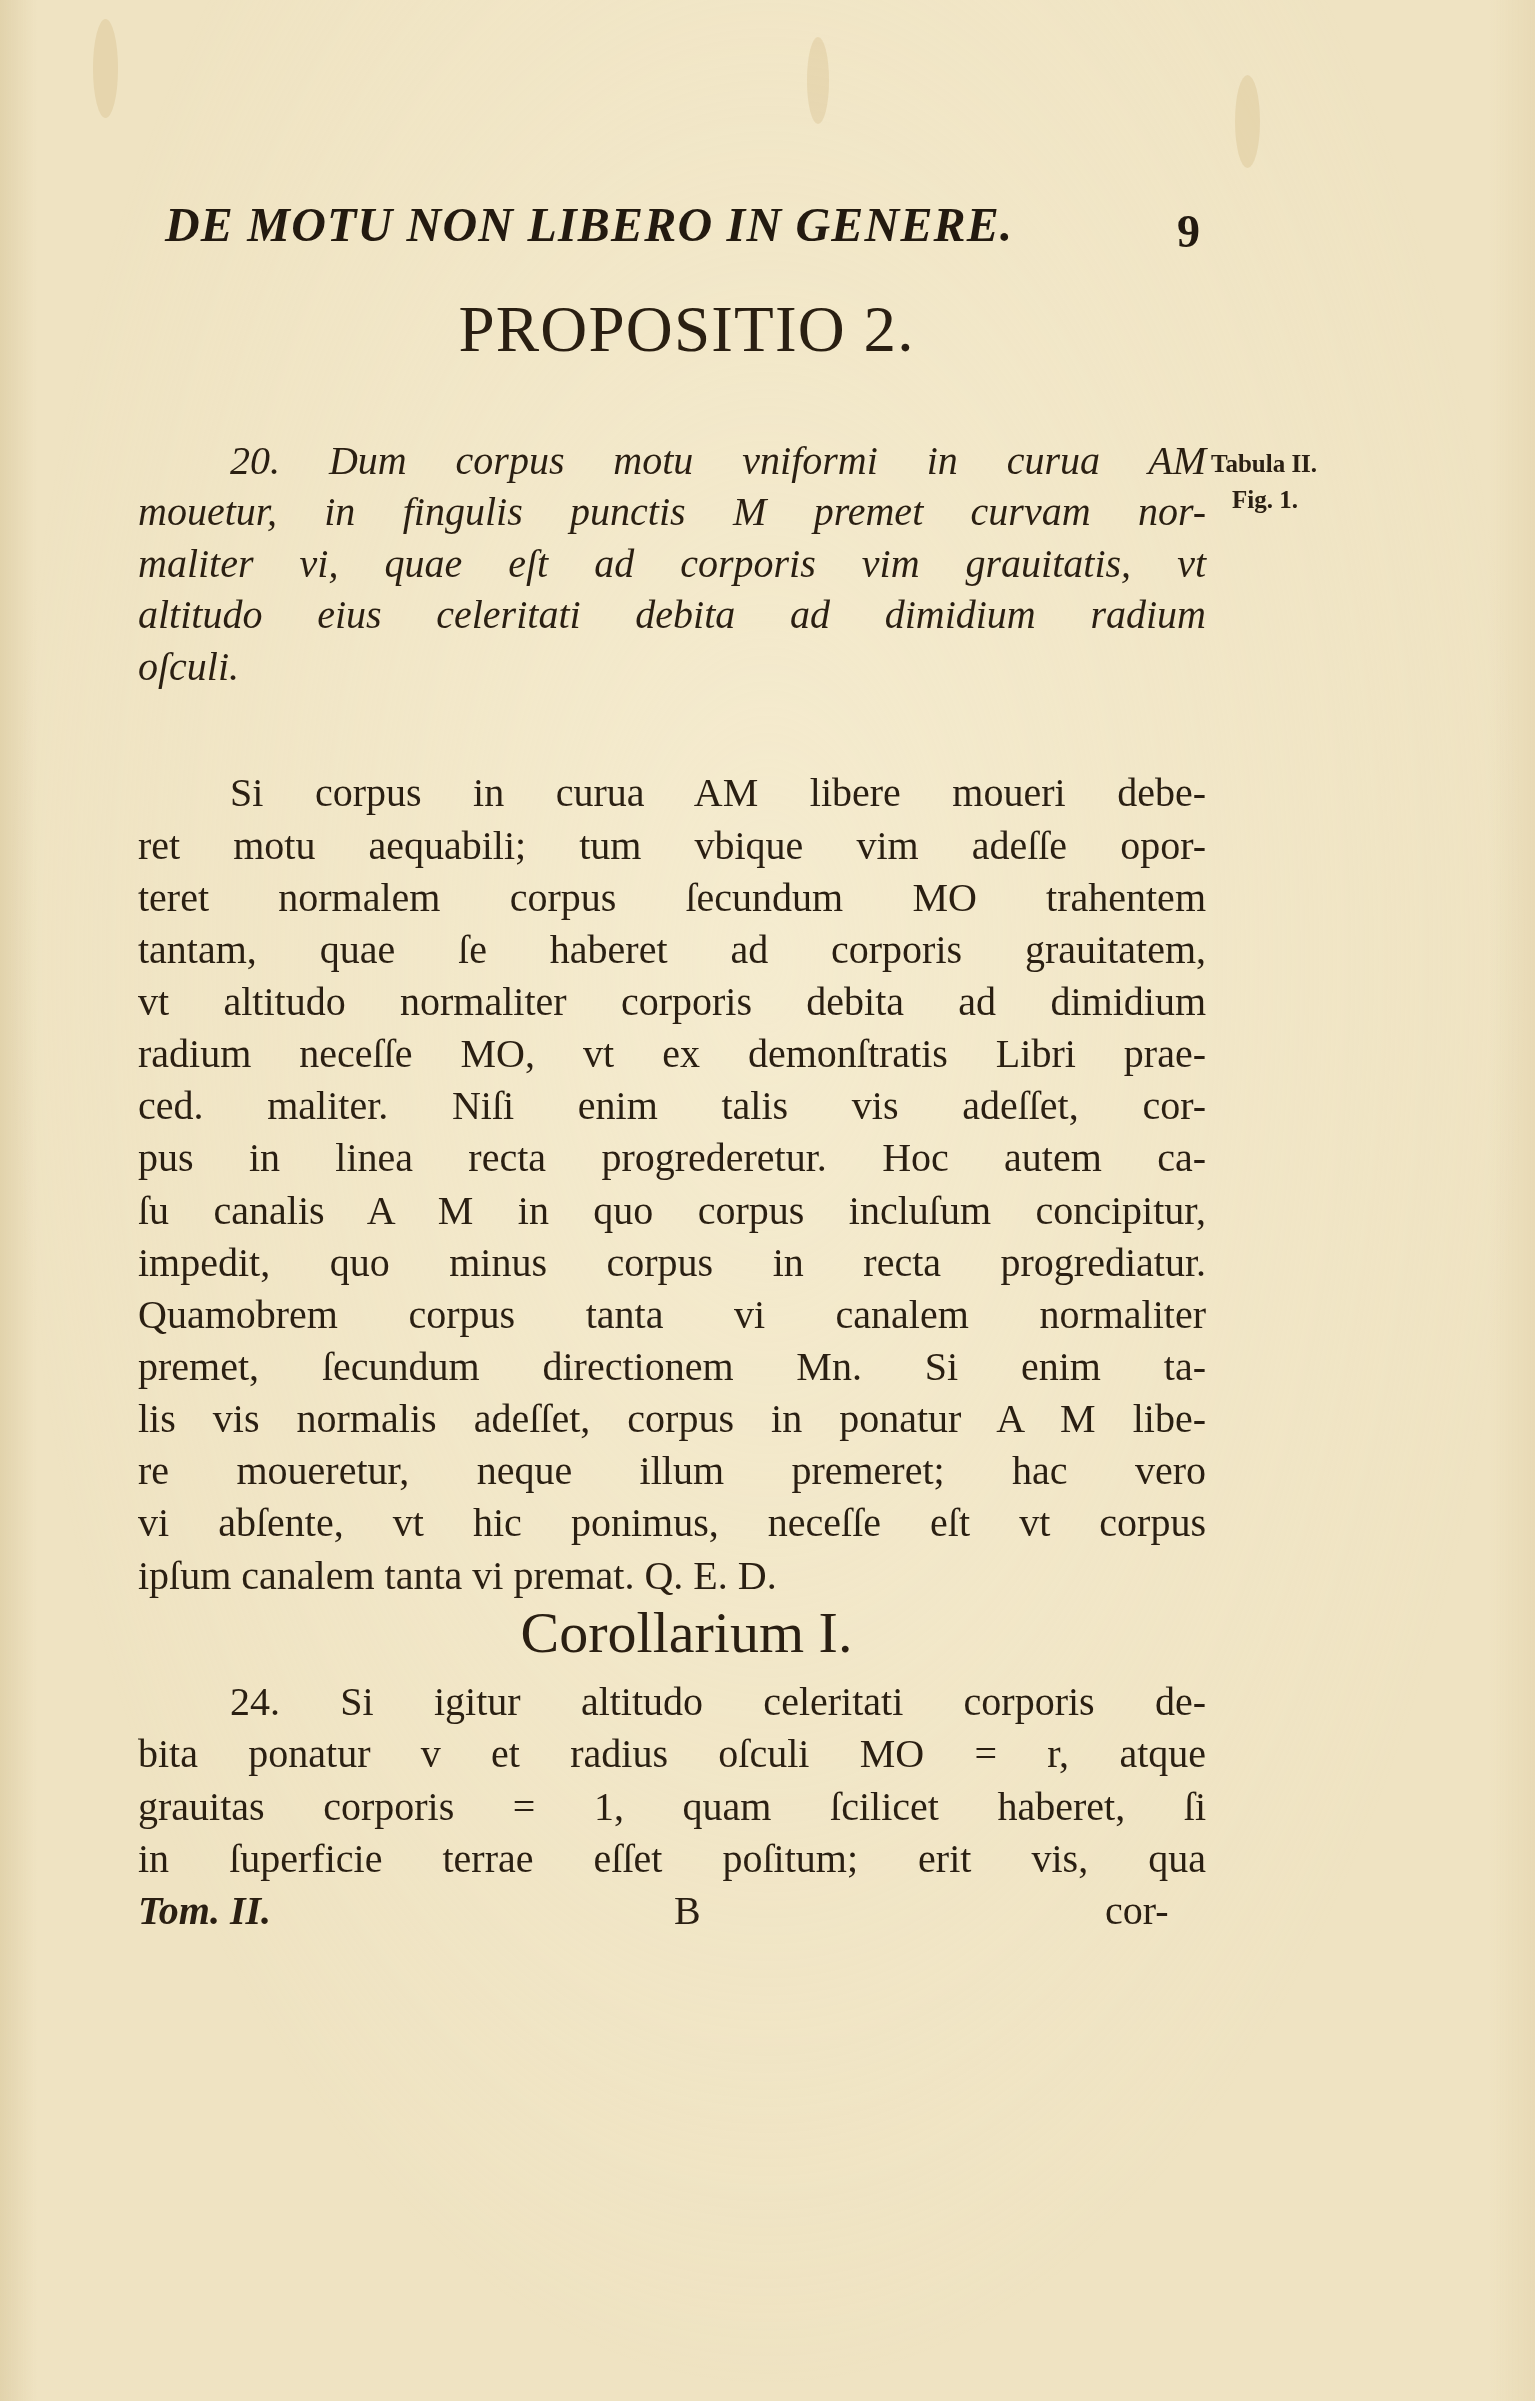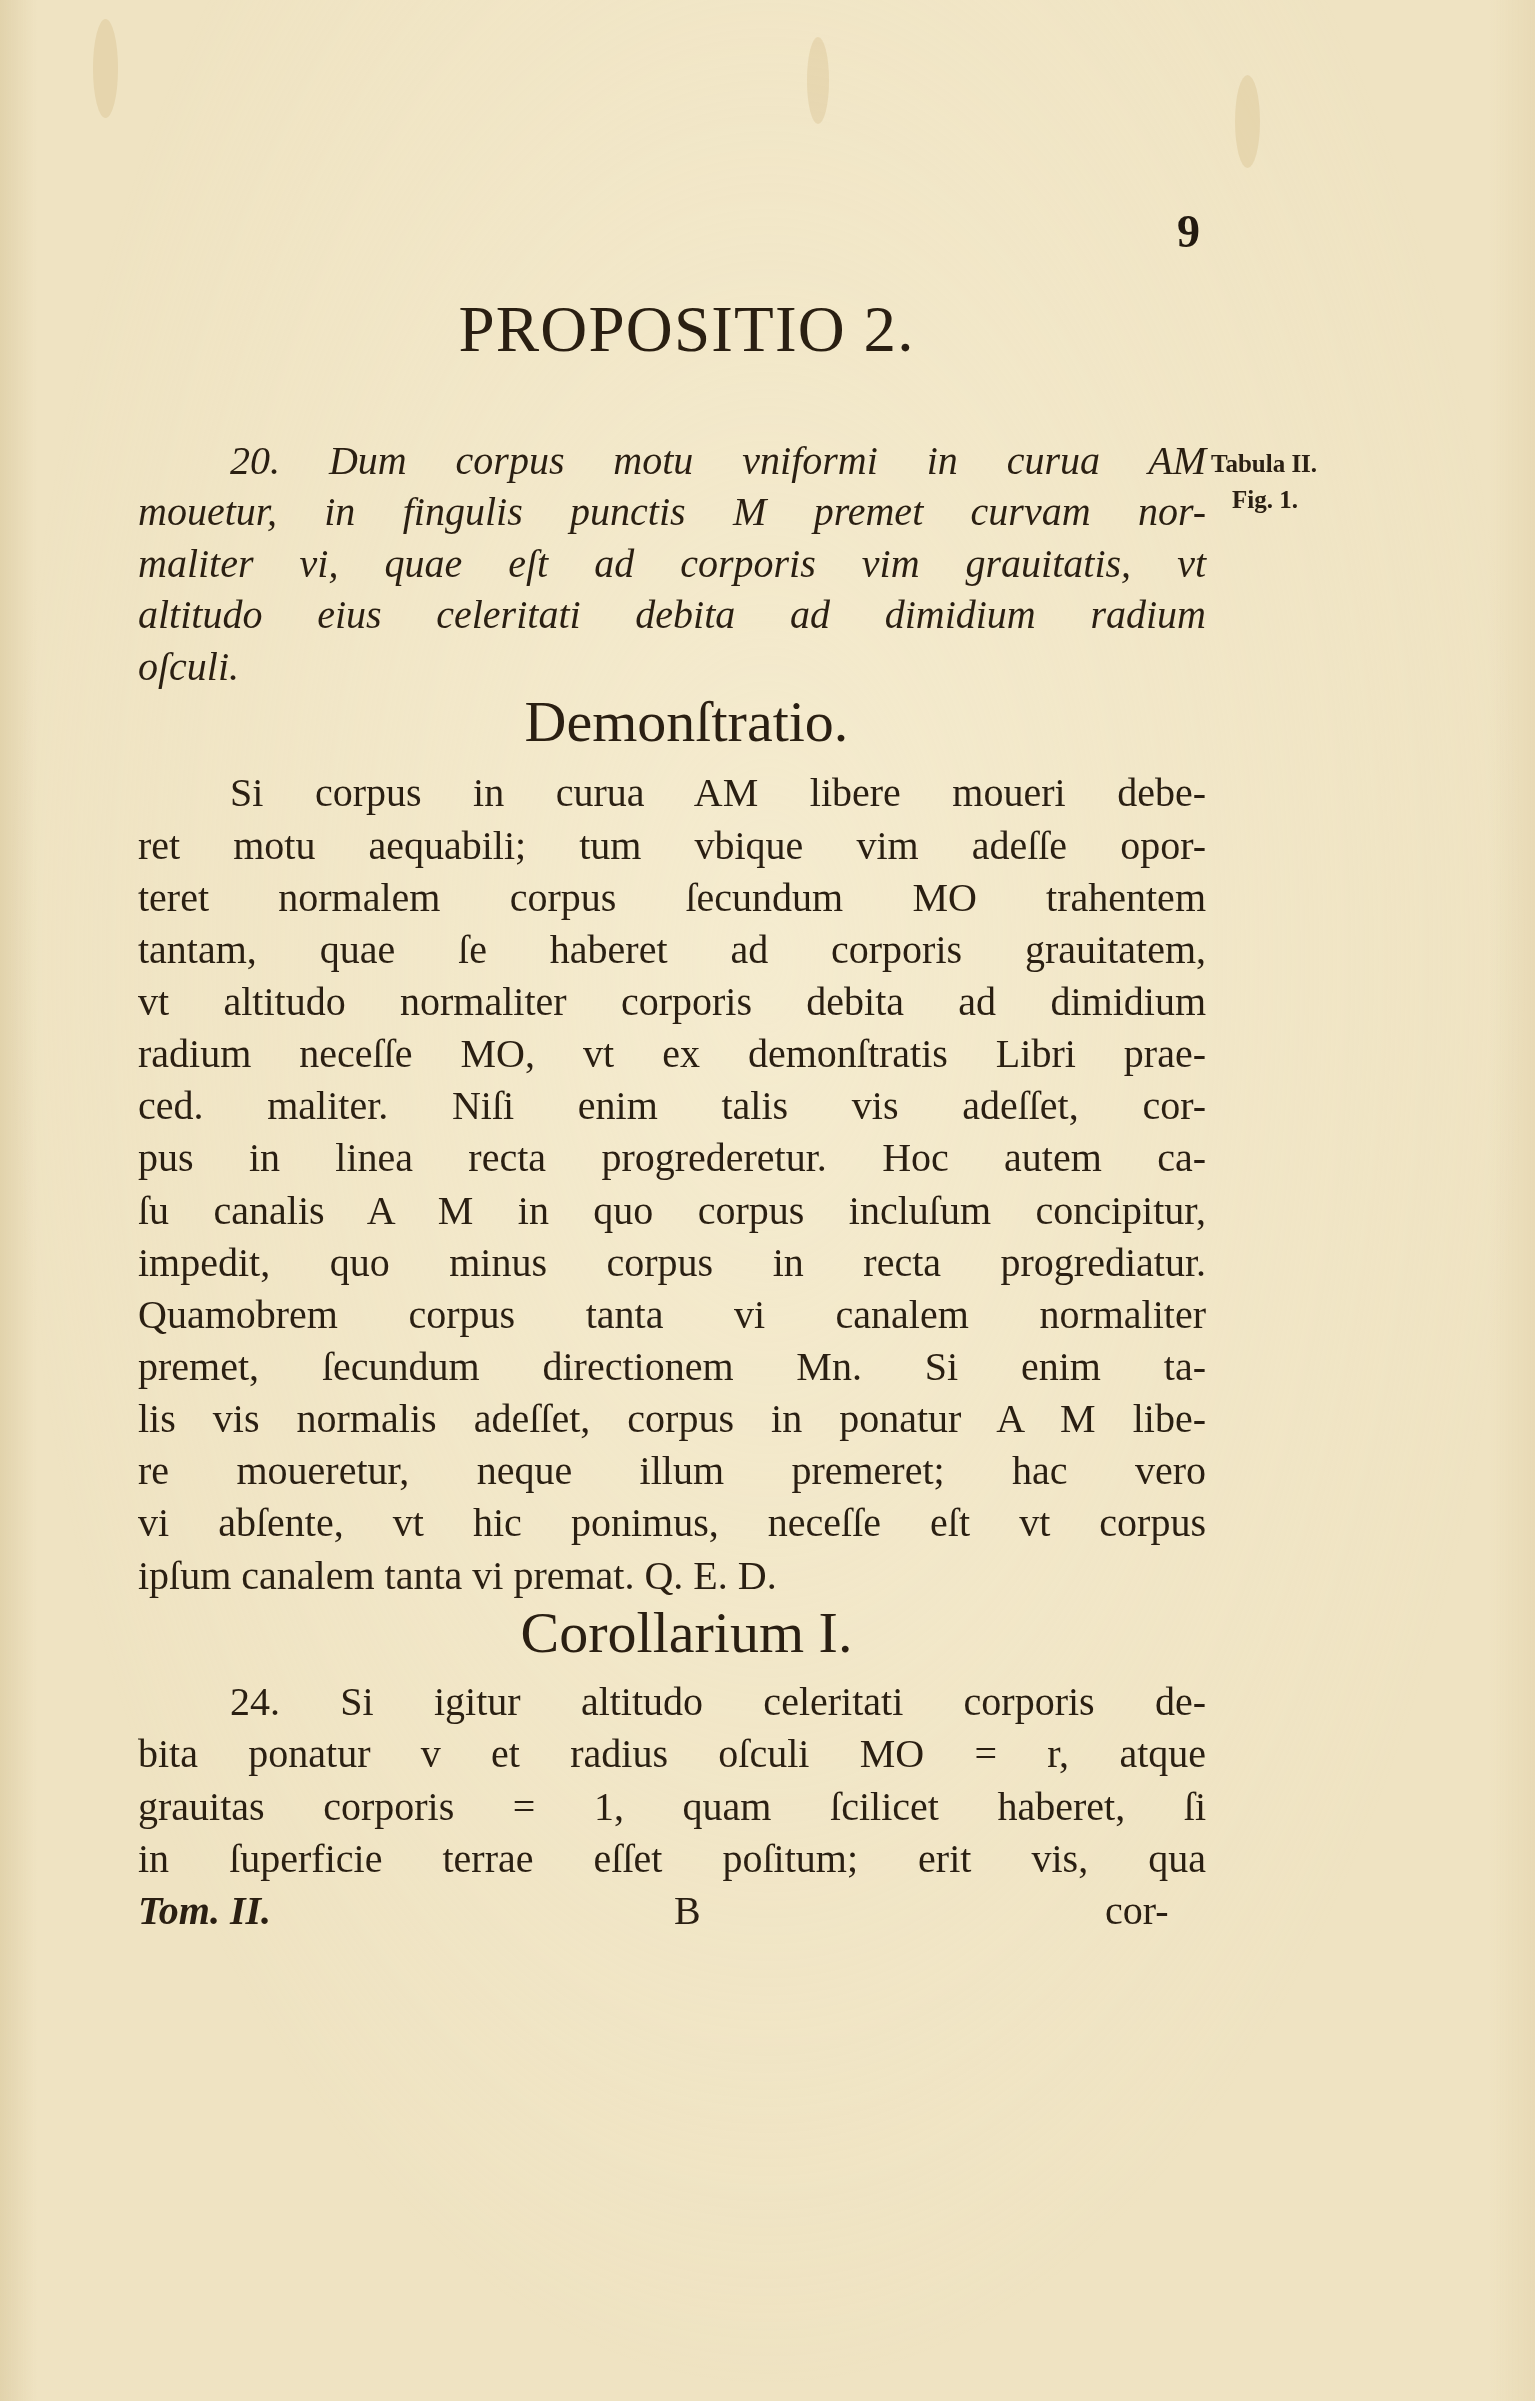--- a/index.html
+++ b/index.html
@@ -42,37 +42,37 @@
 </style>
 </head>
 <body>
 
 <div class="page">
   <div class="stain" style="left:93px;top:18.6px;width:25px;height:99px;"></div>
   <div class="stain" style="left:807px;top:37px;width:22.4px;height:87px;"></div>
   <div class="stain" style="left:1235px;top:75px;width:25px;height:93px;"></div>
 
   <div class="running-head">
+    <span>DE MOTU NON LIBERO IN GENERE.</span>
     <span class="pagenum">9</span>
   </div>
 
   <div class="center prop-title">PROPOSITIO 2.</div>
 
   <div>
     <div class="line italic indent" style="top:435px;">20. Dum corpus motu vniformi in curua AM</div>
     <div class="line italic" style="top:486px;">mouetur, in fingulis punctis M premet curvam nor-</div>
     <div class="line italic" style="top:538px;">maliter vi, quae eſt ad corporis vim grauitatis, vt</div>
     <div class="line italic" style="top:589px;">altitudo eius celeritati debita ad dimidium radium</div>
     <div class="line italic last" style="top:641px;">oſculi.</div>
   </div>
 
   <div class="marginal" style="top:450px;">Tabula II.</div>
   <div class="marginal" style="left:1232px;top:486px;">Fig. 1.</div>
 
-  <div class="center demo-title">Demonſtratio.</div>
 
   <div>
     <div class="line indent" style="top:767px;">Si corpus in curua AM libere moueri debe-</div>
     <div class="line" style="top:820px;">ret motu aequabili; tum vbique vim adeſſe opor-</div>
     <div class="line" style="top:872px;">teret normalem corpus ſecundum MO trahentem</div>
     <div class="line" style="top:924px;">tantam, quae ſe haberet ad corporis grauitatem,</div>
     <div class="line" style="top:976px;">vt altitudo normaliter corporis debita ad dimidium</div>
     <div class="line" style="top:1028px;">radium neceſſe MO, vt ex demonſtratis Libri prae-</div>
     <div class="line" style="top:1080px;">ced. maliter. Niſi enim talis vis adeſſet, cor-</div>
     <div class="line" style="top:1132px;">pus in linea recta progrederetur. Hoc autem ca-</div>

